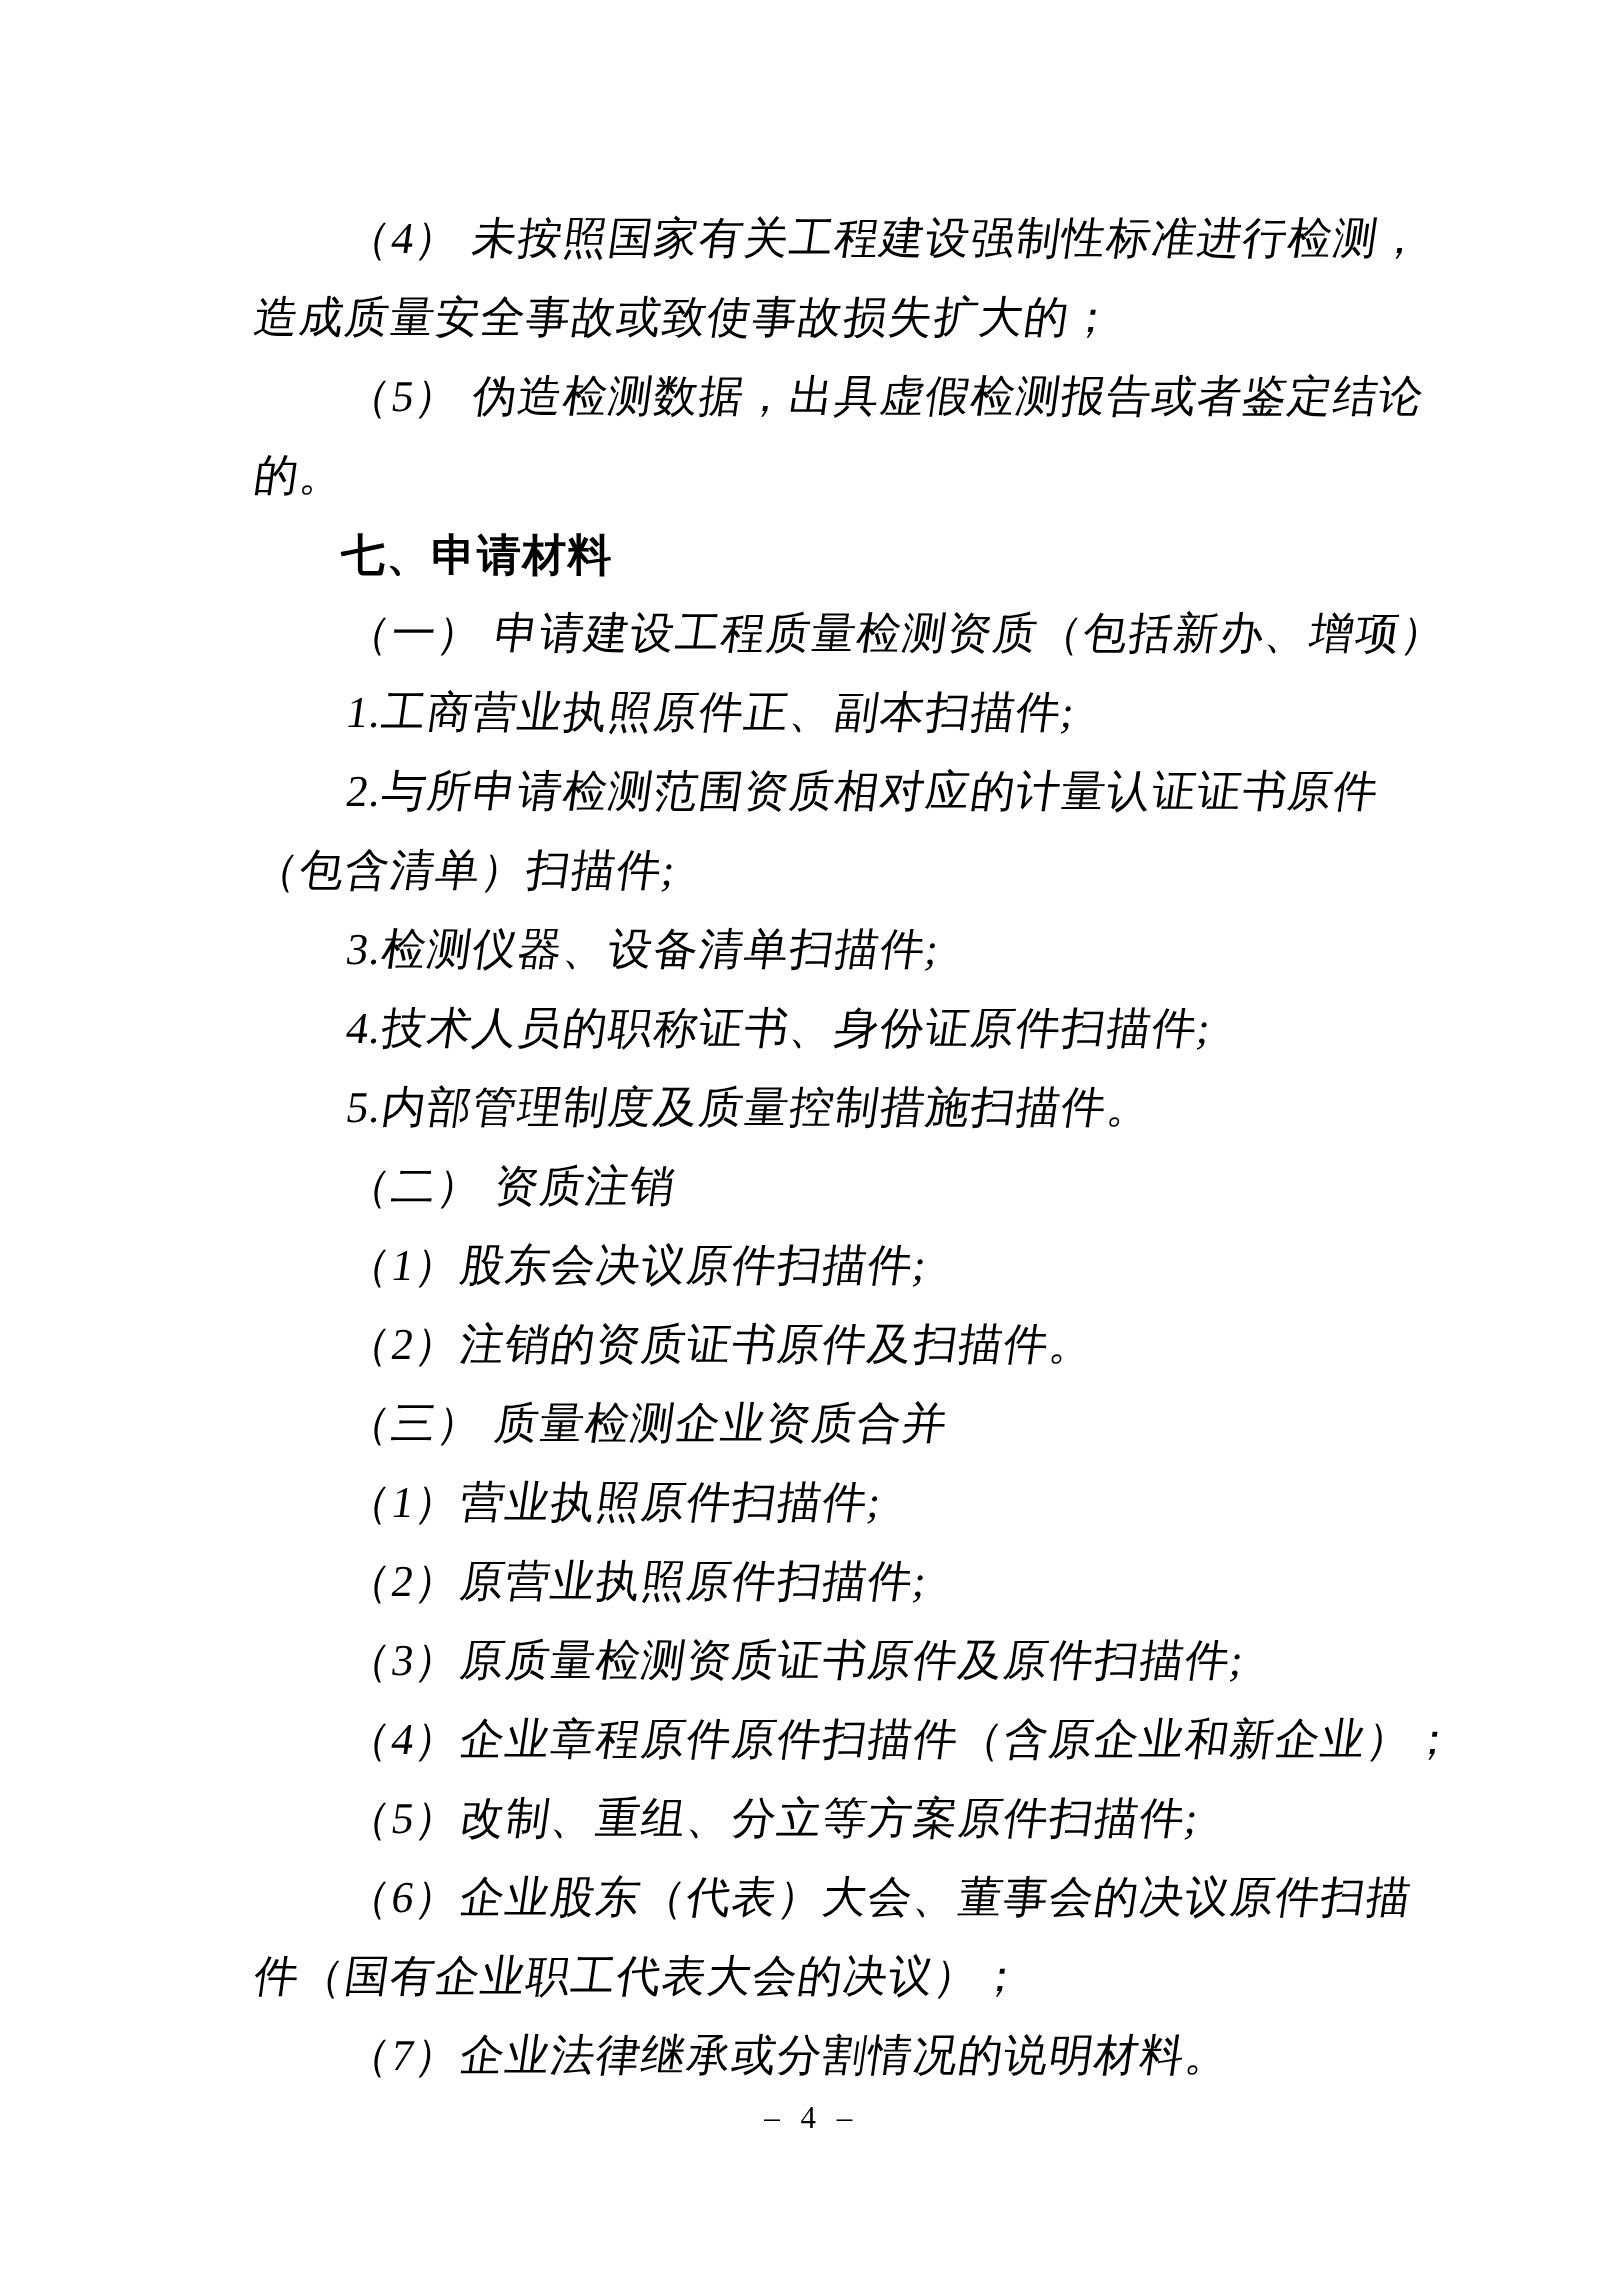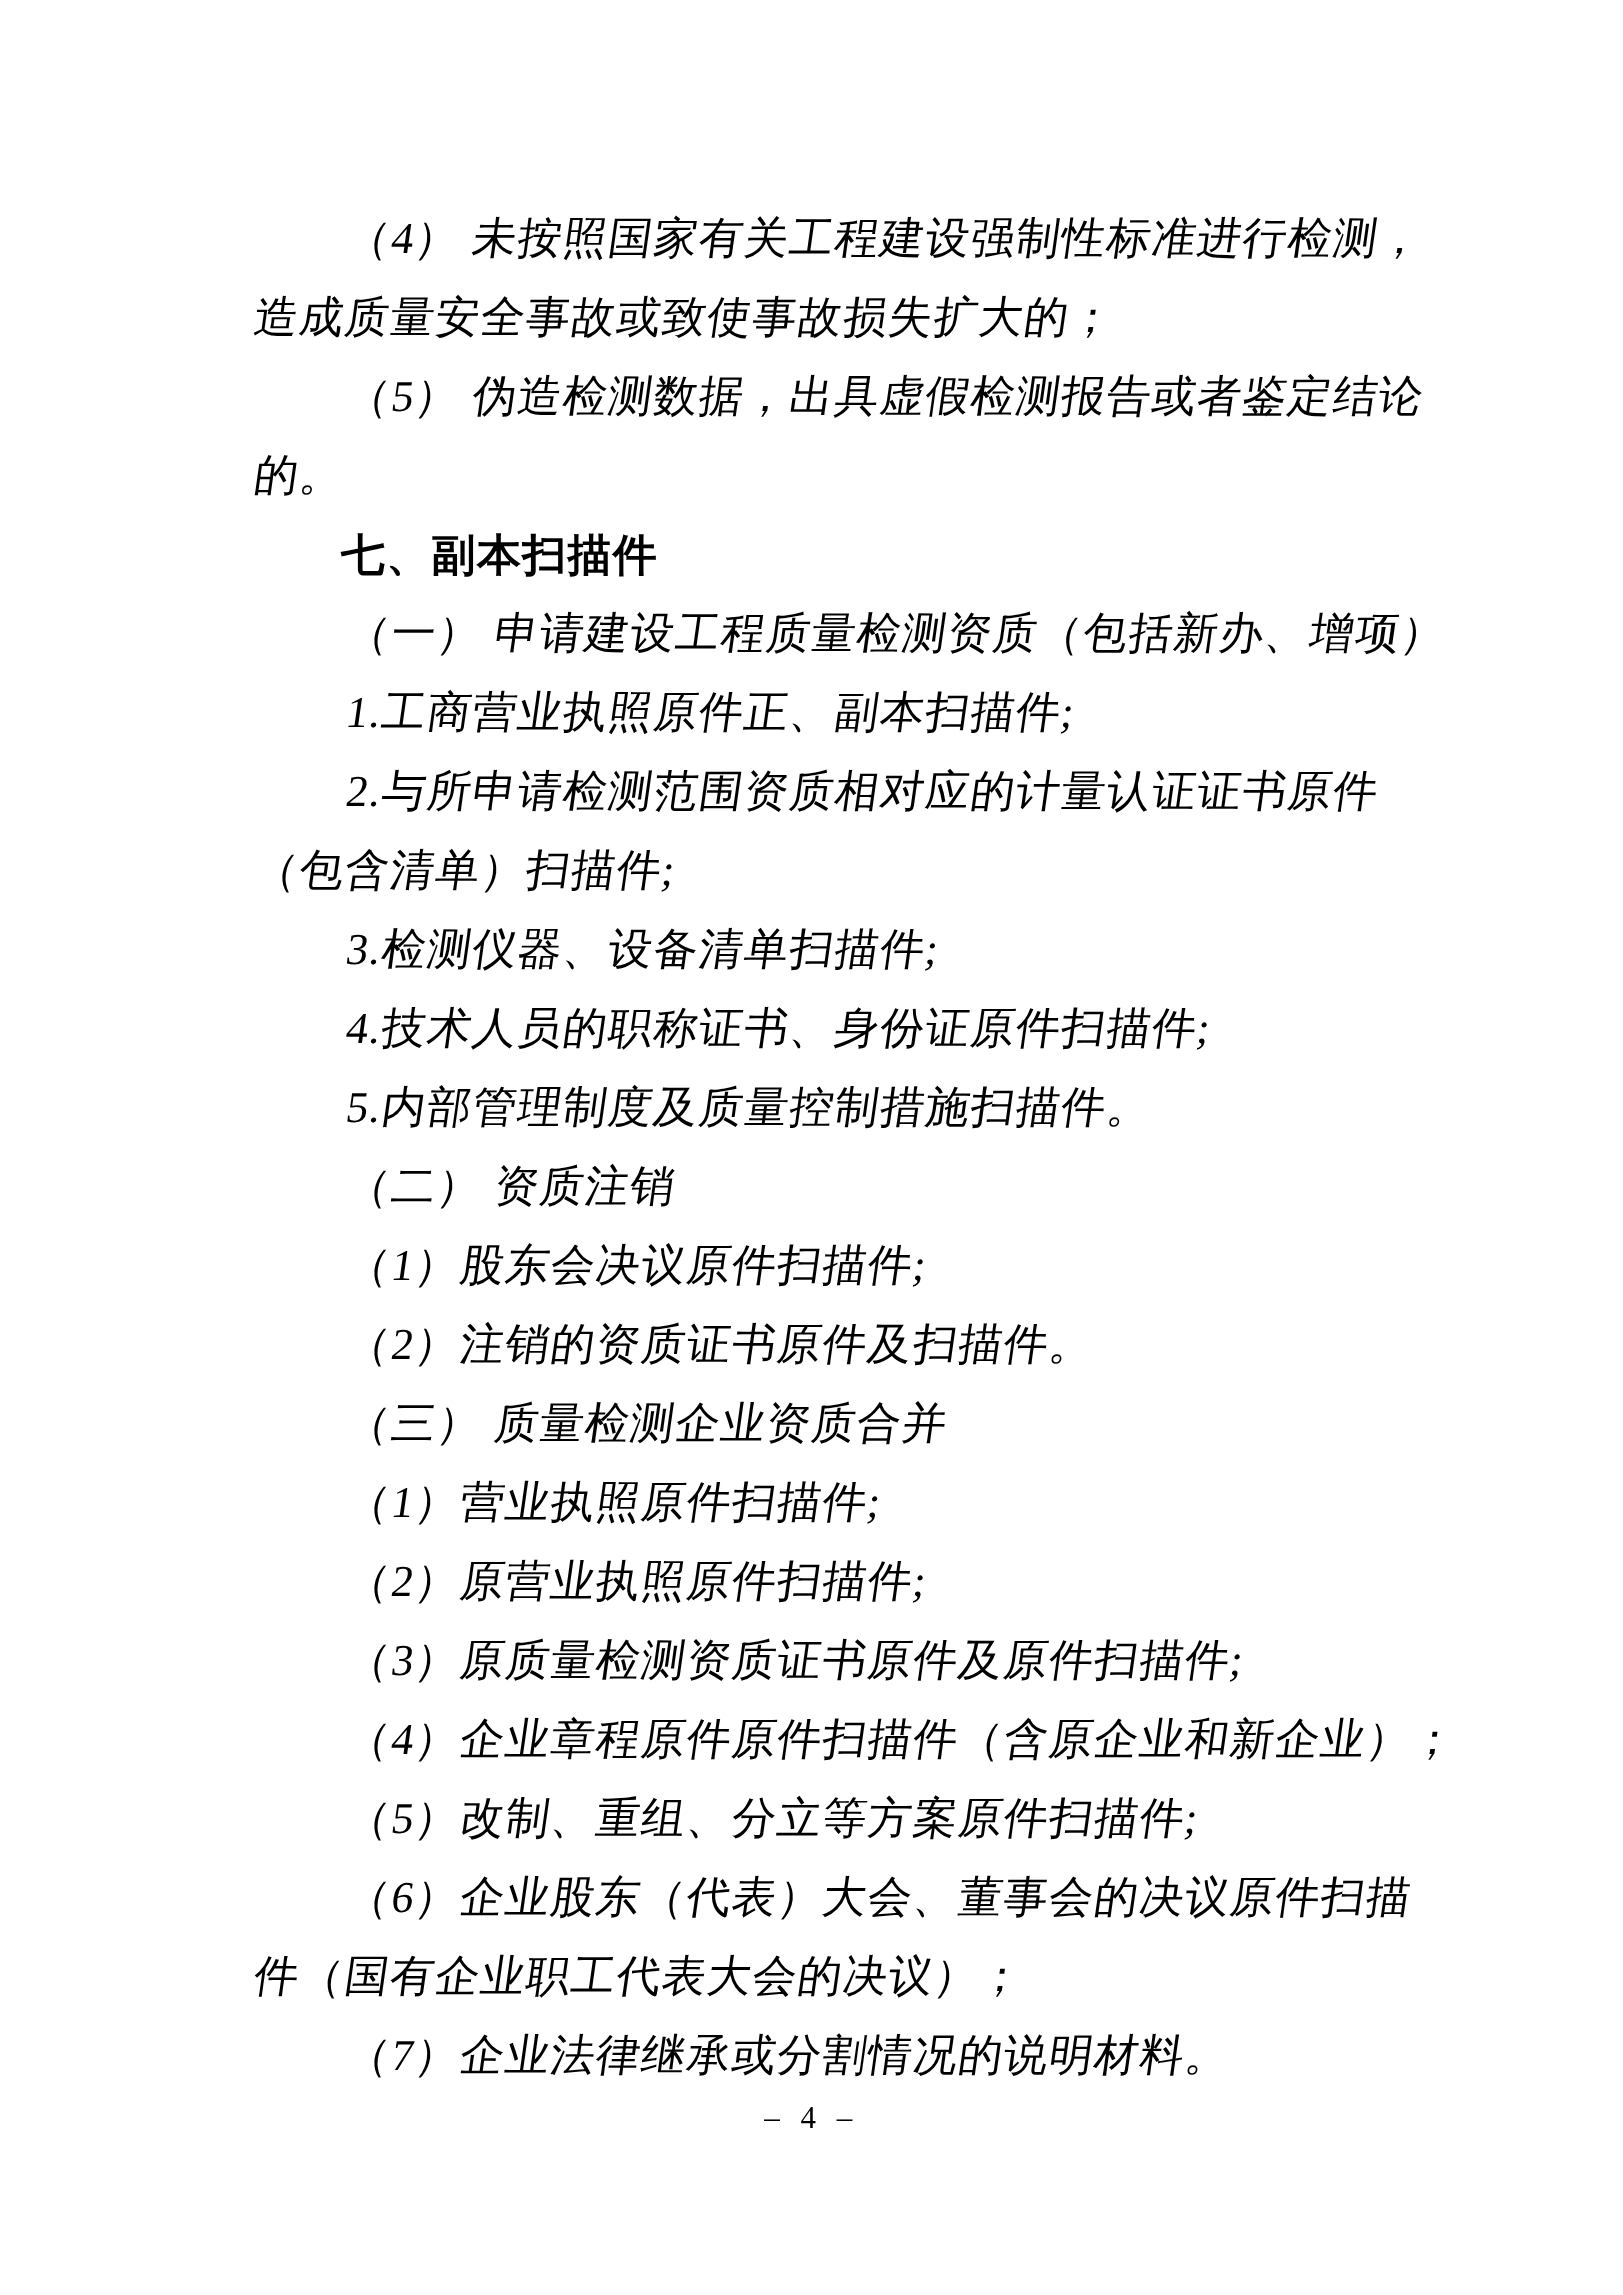--- a/index.html
+++ b/index.html
@@ -58,21 +58,21 @@
 </style>
 </head>
 <body>
 
 <div class="page" style="background: rgb(255, 255, 255); color: rgb(0, 0, 0);">
   <div class="content" id="doc-lines">
       <div class="line indent"><span class="txt">（4） 未按照国家有关工程建设强制性标准进行检测，</span></div>
       <div class="line"><span class="txt">造成质量安全事故或致使事故损失扩大的；</span></div>
       <div class="line indent"><span class="txt">（5） 伪造检测数据，出具虚假检测报告或者鉴定结论</span></div>
       <div class="line"><span class="txt">的。</span></div>
-      <div class="line indent heading"><span class="txt">七、副本扫描件</span></div>
+      <div class="line indent heading"><span class="txt">七、申请材料</span></div>
       <div class="line indent"><span class="txt">（一） 申请建设工程质量检测资质（包括新办、增项）</span></div>
       <div class="line indent"><span class="txt">1.工商营业执照原件正、副本扫描件;</span></div>
       <div class="line indent"><span class="txt">2.与所申请检测范围资质相对应的计量认证证书原件</span></div>
       <div class="line"><span class="txt">（包含清单）扫描件;</span></div>
       <div class="line indent"><span class="txt">3.检测仪器、设备清单扫描件;</span></div>
       <div class="line indent"><span class="txt">4.技术人员的职称证书、身份证原件扫描件;</span></div>
       <div class="line indent"><span class="txt">5.内部管理制度及质量控制措施扫描件。</span></div>
       <div class="line indent"><span class="txt">（二） 资质注销</span></div>
       <div class="line indent"><span class="txt">（1）股东会决议原件扫描件;</span></div>
       <div class="line indent"><span class="txt">（2）注销的资质证书原件及扫描件。</span></div>

